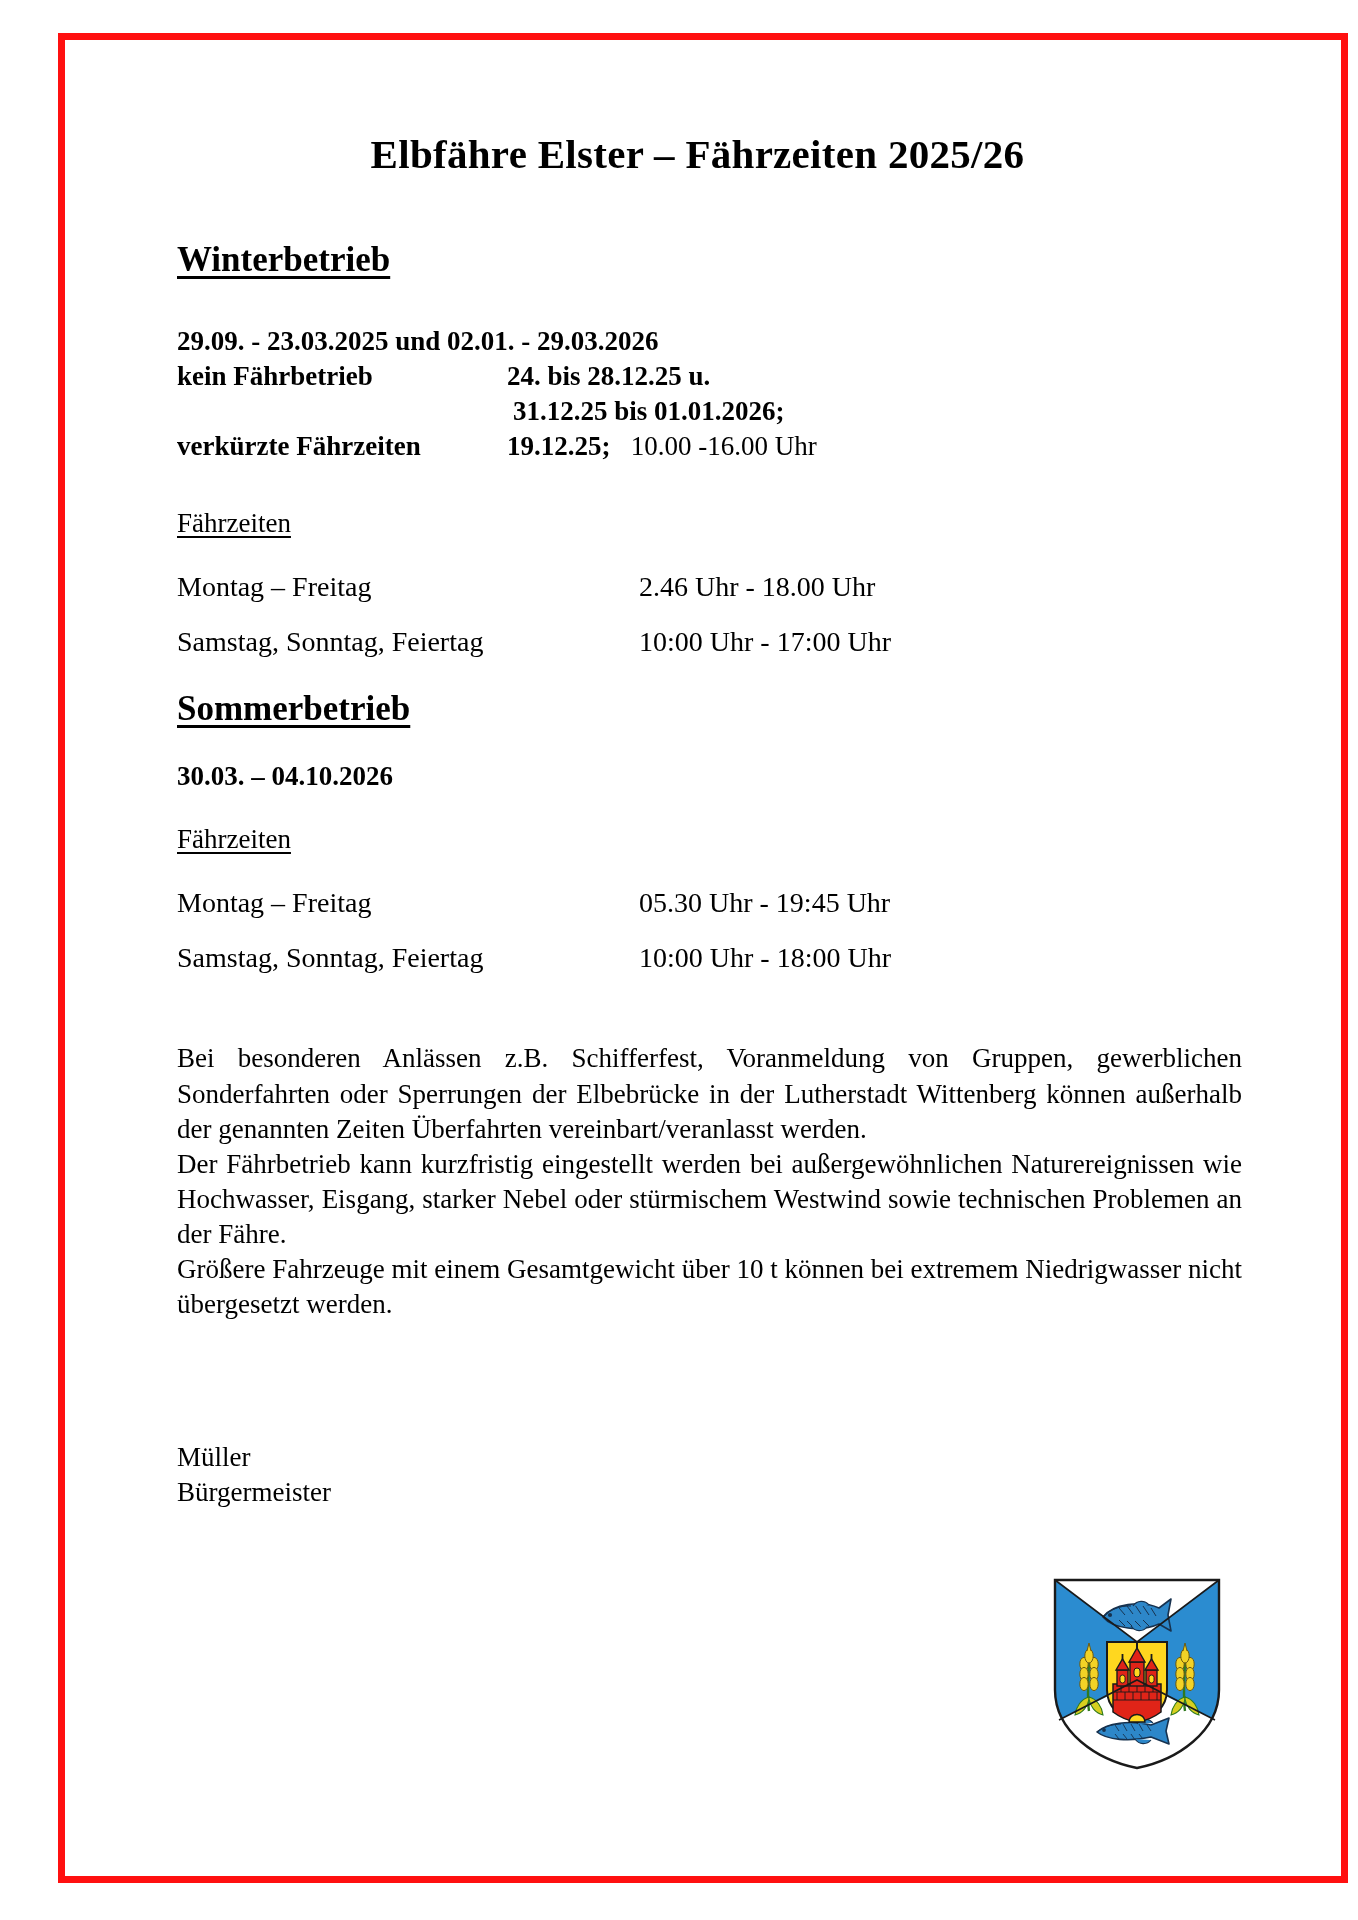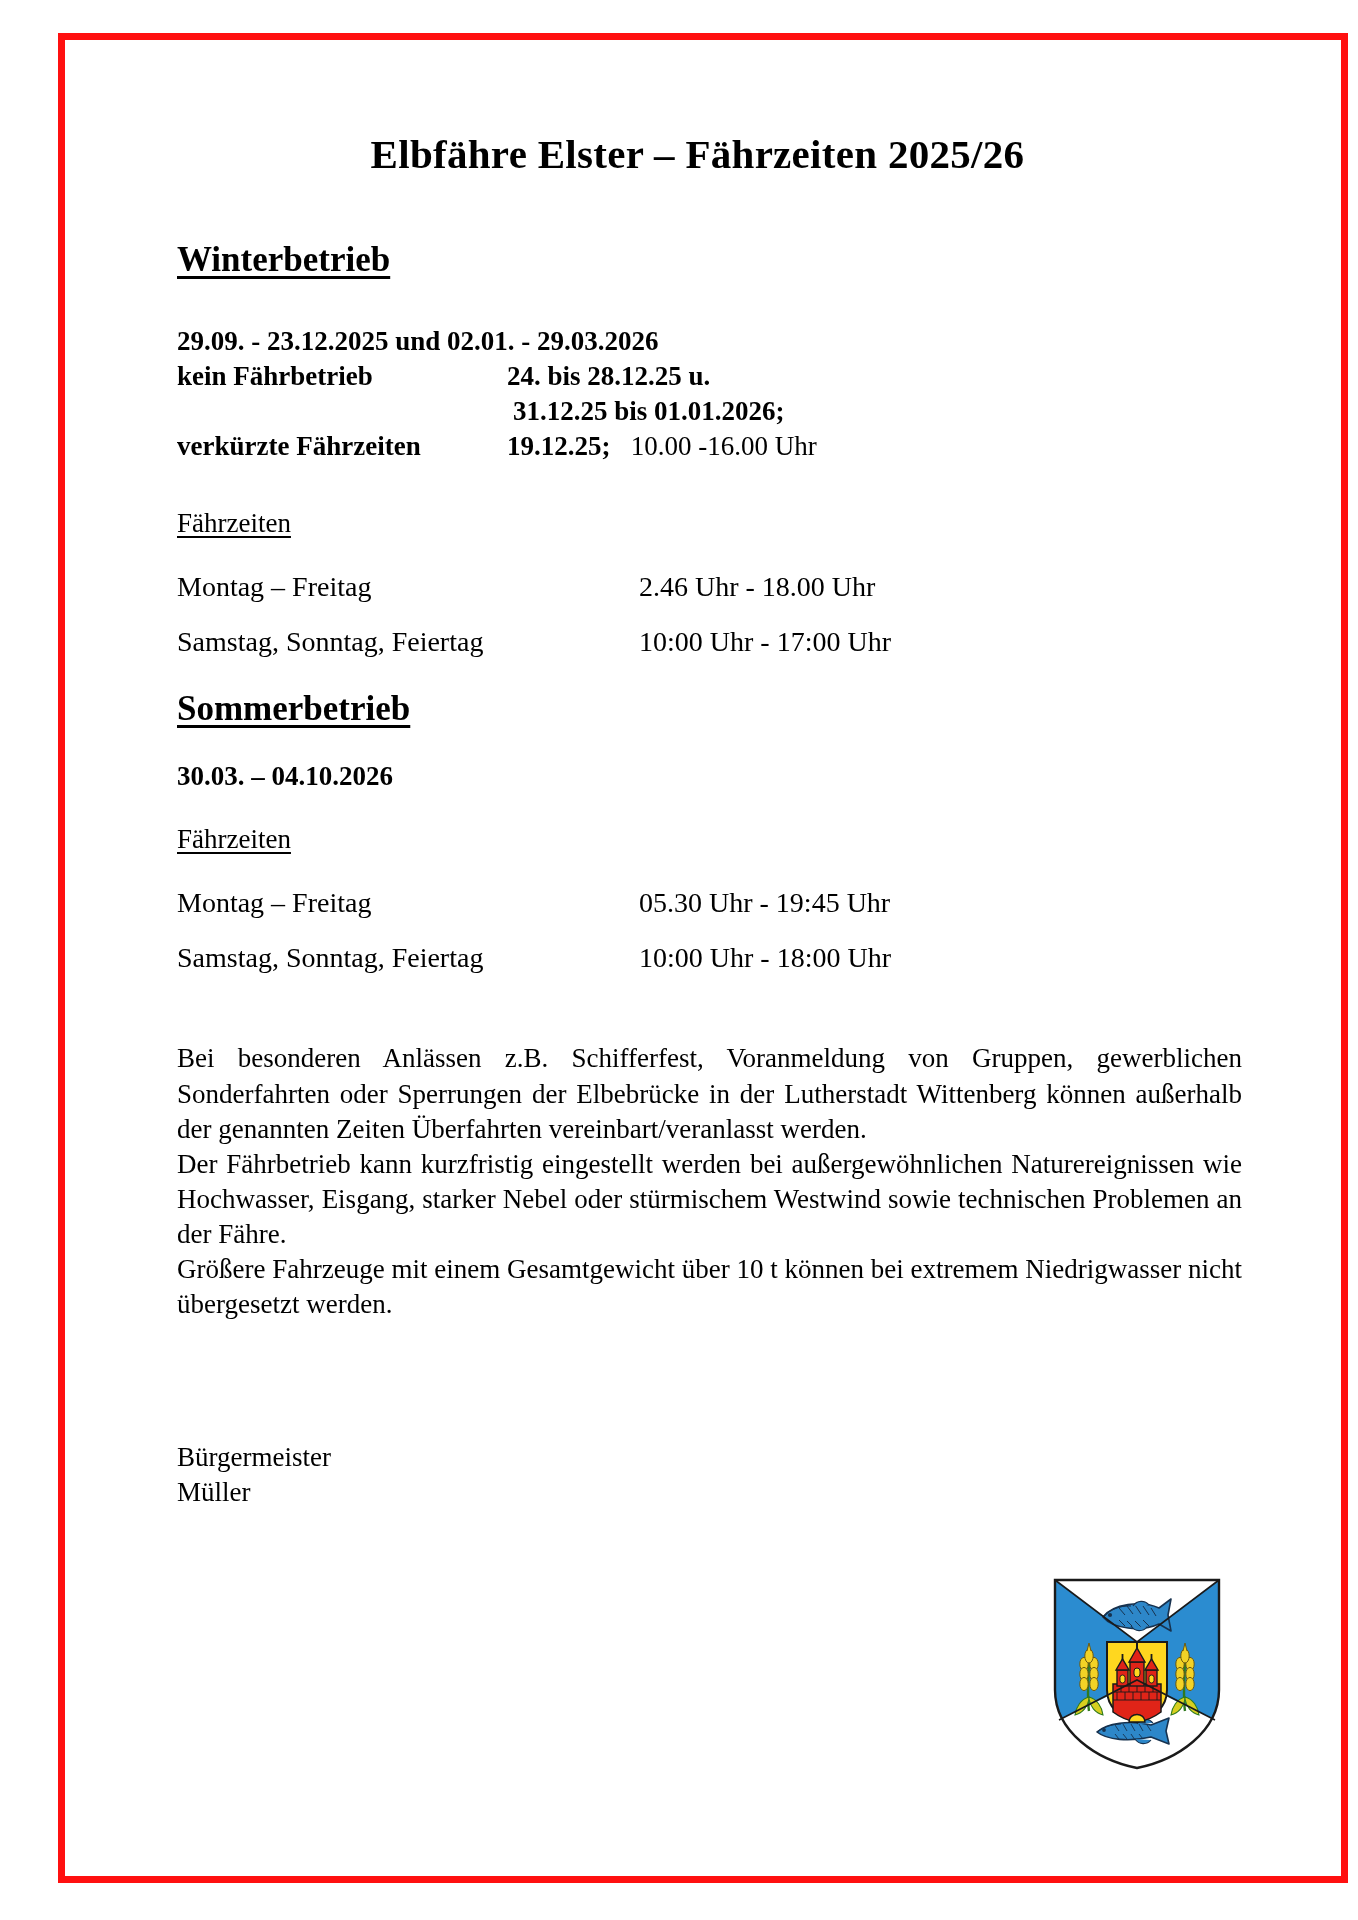--- a/index.html
+++ b/index.html
@@ -125,21 +125,21 @@
 
     <div class="spacer-lg"></div>
     <div class="spacer-sm"></div>
 
     <div>
       <div class="section-head">Winterbetrieb</div>
 
       <div class="spacer-md"></div>
       <div style="height:14px"></div>
 
-      <div class="bold-line">29.09. - 23.12.2025 und 02.01. - 29.03.2026</div>
+      <div class="bold-line">29.09. - 23.03.2025 und 02.01. - 29.03.2026</div>
 
       <div class="bold-line"><span class="col2">kein Fährbetrieb</span><span>24. bis 28.12.25 u.</span></div>
 
       <div class="bold-line"><span class="col2b"></span><span>31.12.25 bis 01.01.2026;</span></div>
 
 
       <div class="bold-line"><span class="col2">verkürzte Fährzeiten</span><span>19.12.25;</span><span class="reg">&nbsp;&nbsp; <span>10.00 -16.00 Uhr</span></span></div>
 
       <div class="spacer-lg"></div>
 
@@ -193,22 +193,22 @@
 
     <div>
       <p class="para">Bei besonderen Anlässen z.B. Schifferfest, Voranmeldung von Gruppen, gewerblichen Sonderfahrten oder Sperrungen der Elbebrücke in der Lutherstadt Wittenberg können außerhalb der genannten Zeiten Überfahrten vereinbart/veranlasst werden.</p>
       <p class="para">Der Fährbetrieb kann kurzfristig eingestellt werden bei außergewöhnlichen Naturereignissen wie Hochwasser, Eisgang, starker Nebel oder stürmischem Westwind sowie technischen Problemen an der Fähre.</p>
       <p class="para">Größere Fahrzeuge mit einem Gesamtgewicht über 10 t können bei extremem Niedrigwasser nicht übergesetzt werden.</p>
     </div>
 
     <div style="height:118px"></div>
 
     <div class="sig">
+      <div>Müller</div>
       <div>Bürgermeister</div>
-      <div>Müller</div>
     </div>
 
   </div>
 
   <div class="crest">
     <svg viewBox="0 0 180 200" width="180" height="200" xmlns="http://www.w3.org/2000/svg">
       <defs>
         <clipPath id="shieldClip">
           <path d="M8,8 L172,8 L172,118 C172,160 130,188 90,196 C50,188 8,160 8,118 Z"></path>
         </clipPath>

